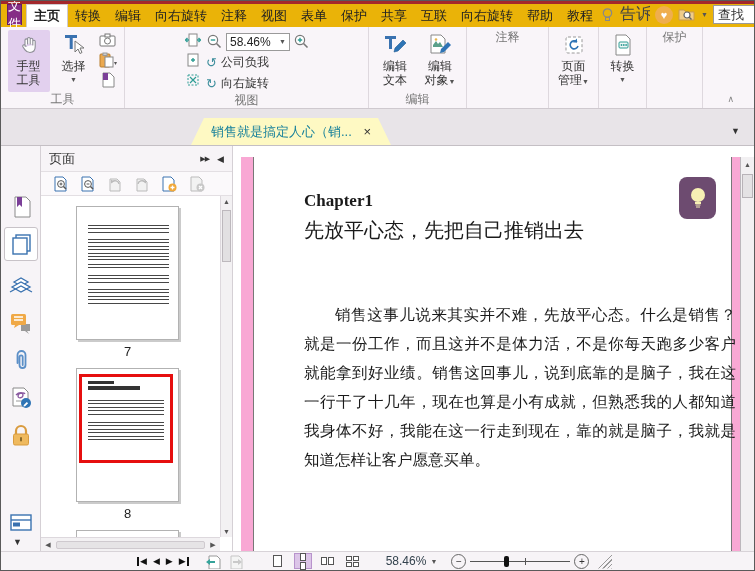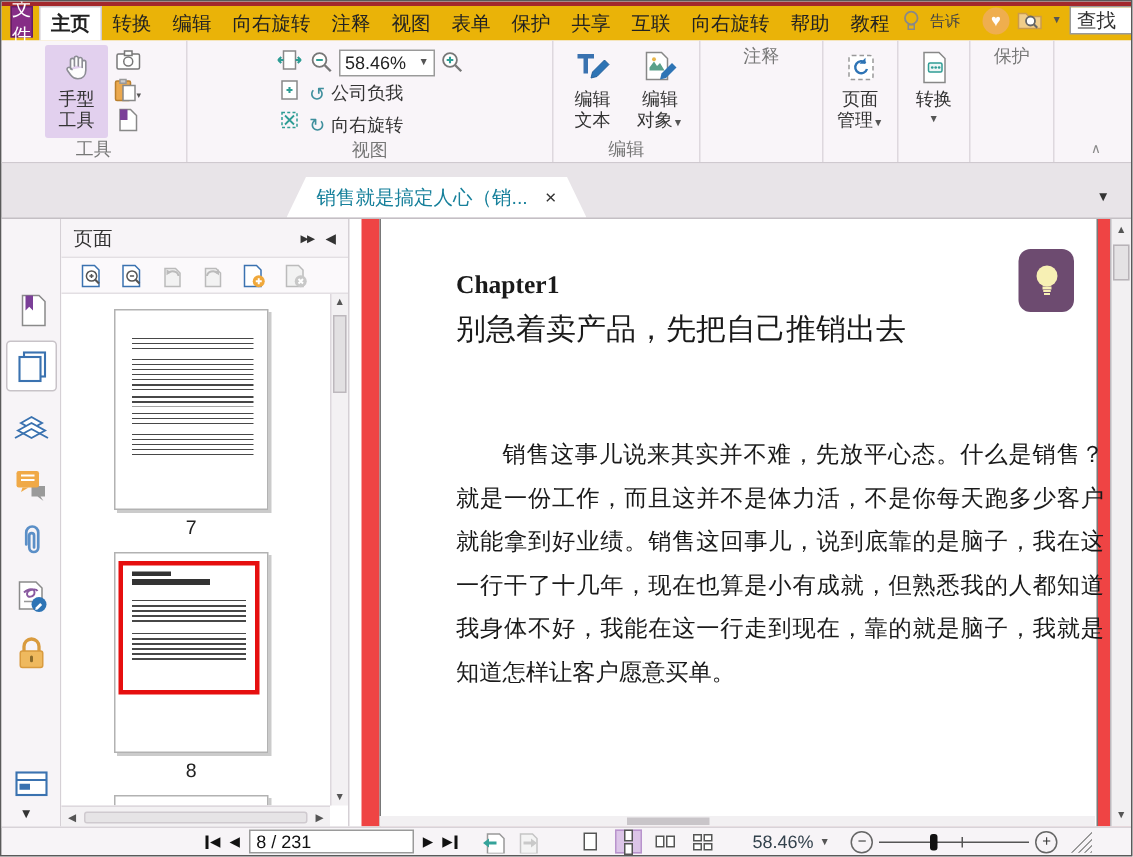--- a/index.html
+++ b/index.html
@@ -6,21 +6,21 @@
 body{font-family:"Liberation Sans",sans-serif;background:#777}
 .app{position:relative;width:755px;height:571px;background:#f7f4f7;overflow:hidden;border:1px solid #5a5a5a}
 .accent{position:absolute;top:0;left:0;right:0;height:3px;background:#a3282c}
 
 .menubar{position:absolute;top:3px;left:0;right:0;height:23px;background:#eab308;display:flex;align-items:flex-start}
 .file-btn{width:58px;height:21px;margin:0 4px 0 6px;background:#862d86;border:1px solid #641d66;color:#fff;font-size:13px;display:flex;align-items:center;justify-content:center;cursor:pointer}
 .menu-items{display:flex;height:100%;align-items:stretch}
 .menu-item{padding:0 7px;font-size:13px;color:#222;display:flex;align-items:center;white-space:nowrap}
 .menu-item.active{background:#fff;border:1px solid #cfcacf;border-bottom:none;font-weight:bold}
 .menu-right{margin-left:auto;display:flex;align-items:center;gap:5px;padding-right:3px}
-.tell{width:30px;overflow:hidden;font-size:10px;color:#444;white-space:nowrap}
+.tell{width:30px;overflow:hidden;font-size:16px;color:#444;white-space:nowrap}
 .heart{width:18px;height:18px;border-radius:50%;background:#efae4e;color:#fff;font-size:11px;display:flex;align-items:center;justify-content:center}
 .dd{font-size:7px;color:#555}
 .find-box{display:flex;align-items:center;border:1px solid #9a9a9a;background:#fff;height:19px}
 .find-box input{border:none;outline:none;width:90px;height:17px;font-size:13px;padding:0 4px;font-family:"Liberation Sans",sans-serif}
 .find-box input::placeholder{color:#333;opacity:1}
 
 .ribbon{position:absolute;top:26px;left:0;right:0;height:82px;background:#f9f5f9;border-bottom:1px solid #cfc9cf;display:flex}
 .rgroup{display:flex;flex-direction:column;border-right:1px solid #ded8de;padding:3px 2px 0}
 .rg-body{flex:1;display:flex;align-items:flex-start;justify-content:center;gap:3px}
 .rg-label{height:16px;text-align:center;font-size:12px;color:#777;line-height:15px}
@@ -35,21 +35,21 @@
 .combo .cv{flex:1;color:#222}
 .rowbtn{display:flex;align-items:center;gap:4px;height:19px;font-size:12px;color:#333;cursor:pointer}
 .glyph-rot{font-size:13px;color:#3f8f9d;line-height:1}
 .hl-chip{width:15px;height:15px;background:#f2bd72;color:#5a4a2a;font-size:11px;font-weight:bold;display:flex;align-items:center;justify-content:center}
 .ribbon-spacer{flex:1;position:relative}
 .collapse-btn{position:absolute;right:20px;bottom:4px;font-size:9px;color:#888;cursor:pointer}
 
 .tabbar{position:absolute;top:108px;left:0;right:0;height:37px;background:#e8e4e8;border-bottom:1px solid #c4bfc4}
 .dtab{position:absolute;bottom:0;height:27px;display:flex;align-items:center;font-size:13px;padding:0 20px;clip-path:polygon(13px 0,calc(100% - 13px) 0,100% 100%,0 100%)}
 .dtab.start{left:22px;width:165px;background:#f3f0f3;color:#333;justify-content:center}
-.dtab.activetab{left:190px;width:200px;background:#ffffff;color:#17809b;justify-content:flex-end}
+.dtab.activetab{left:190px;width:200px;background:#fef9c3;color:#17809b;justify-content:flex-end}
 .tab-close{margin-left:auto;color:#333;font-size:13px;cursor:pointer}
 .tabbar-dd{position:absolute;right:14px;bottom:9px;font-size:9px;color:#333;cursor:pointer}
 
 .main{position:absolute;top:145px;bottom:19px;left:0;right:0;background:#fff}
 .iconstrip{position:absolute;left:0;top:0;width:40px;height:100%;background:#f7f4f7;border-right:1px solid #d5d0d5}
 .strip-item{position:absolute;left:3px;width:34px;height:34px;display:flex;align-items:center;justify-content:center;cursor:pointer}
 .strip-item.sel{background:#fff;border:1px solid #c8c3c8;border-radius:3px}
 .strip-caret{position:absolute;left:12px;font-size:9px;color:#333}
 .sidepanel{position:absolute;left:40px;top:0;width:192px;height:100%;background:#fff;border-right:1px solid #d5d0d5}
 .panel-header{height:25px;display:flex;align-items:center;padding:0 8px;font-size:13px;color:#333;background:#f7f4f7}
@@ -69,21 +69,21 @@
 .t8-text{margin:0 6px}
 .t8-text .stripe{margin-bottom:5px}
 .pvscroll{position:absolute;right:0;top:50px;bottom:14px;width:12px;background:#f3f1f3;border-left:1px solid #ddd8dd}
 .pvs-up,.pvs-dn{position:absolute;left:0;width:11px;text-align:center;font-size:7px;color:#555}
 .pvs-up{top:2px}.pvs-dn{bottom:2px}
 .pvs-thumb{position:absolute;left:1px;top:14px;width:9px;height:52px;background:#e2e0e2;border:1px solid #bdb8bd}
 .phscroll{position:absolute;left:0;right:12px;bottom:0;height:14px;background:#f3f1f3;border-top:1px solid #ddd8dd;display:flex;align-items:center}
 .phs-l,.phs-r{width:14px;text-align:center;font-size:7px;color:#555}
 .phs-track{flex:1;height:8px;margin:0 1px;background:#e6e4e6;border:1px solid #cfcacf;border-radius:2px}
 
-.docarea{position:absolute;left:240px;top:0;right:0;height:100%;background:#ef4444}
+.docarea{position:absolute;left:240px;top:11px;right:0;height:100%;background:#f9a8d4}
 .page{position:absolute;left:12px;top:0;width:479px;bottom:0;background:#fff;border-left:1px solid #787878;border-right:1px solid #787878}
 .pagecontent{padding:34px 0 0 50px;color:#1a1a1a}
 .chapter{font-family:"Liberation Serif",serif;font-weight:bold;font-size:17px}
 .dtitle{font-family:"Liberation Serif",serif;font-size:20px;margin-top:6px}
 .paras{width:432px;margin-top:56px;font-family:"Liberation Serif",serif;font-size:15.5px;line-height:29px;text-align:justify}
 .paras p{text-indent:2em}
 .paras p + p{margin-top:7px}
 .bulb-widget{position:absolute;right:38px;top:20px;width:37px;height:42px;background:#6d4b70;border-radius:8px;display:flex;align-items:center;justify-content:center;cursor:pointer}
 .dvscroll{position:absolute;right:0;top:0;width:14px;height:100%;background:#f2f0f2;border-left:1px solid #bcb7bc}
 .dvs-up,.dvs-dn{position:absolute;left:0;width:13px;text-align:center;font-size:7px;color:#555}
@@ -167,20 +167,31 @@
     <div class="rgroup" style="width:124px">
       <div class="rg-body">
         <div class="bigbtn hand-active">
           <div class="bicon">
             <svg width="24" height="24" viewBox="0 0 24 24">
                 <path d="M8 13V7.2a1.3 1.3 0 012.6 0V11m0-.4V5.8a1.3 1.3 0 012.6 0V11m0-.2V6.6a1.3 1.3 0 012.6 0v5m0 .4V8.4a1.2 1.2 0 012.4 0v5.4c0 3.6-2.1 5.7-5.3 5.7-2.4 0-3.7-.9-4.9-2.6l-2-2.9c-.7-1-.1-2.2 1-2.2.6 0 1.1.3 1.5.9l.5.7" fill="#fdfdfd" stroke="#8d8d95" stroke-width="1.1" stroke-linecap="round" stroke-linejoin="round"></path>
               </svg>
           </div>
           <span>手型</span>
           <span>工具</span>
+        </div>
+        <div class="bigbtn">
+          <div class="bicon">
+            <svg width="26" height="26" viewBox="0 0 26 26">
+                <rect x="4" y="3" width="12" height="3" fill="#3a72b0"></rect>
+                <rect x="8.7" y="3" width="3" height="14" fill="#3a72b0"></rect>
+                <path d="M14 9v11l3-3 2 4.5 2-1-2-4.5h4z" fill="#fff" stroke="#777" stroke-width="1"></path>
+              </svg>
+          </div>
+          <span>选择</span>
+          <span class="dd">▼</span>
         </div>
         <div class="smallcol">
           <div class="sicon">
             <svg width="17" height="14" viewBox="0 0 17 14">
                 <rect x="1" y="3" width="15" height="10" rx="1" fill="#fff" stroke="#777"></rect>
                 <rect x="6" y="1" width="5" height="3" fill="#fff" stroke="#777"></rect>
                 <circle cx="8.5" cy="8" r="3" fill="none" stroke="#777"></circle>
               </svg>
           </div>
           <div class="sicon">
@@ -497,21 +508,21 @@
         <span class="phs-l">◀</span>
         <div class="phs-track"></div>
         <span class="phs-r">▶</span>
       </div>
     </div>
 
     <div class="docarea">
       <div class="page">
         <div class="pagecontent">
           <div class="chapter">Chapter1</div>
-          <div class="dtitle">别急着卖产品，先把自己推销出去</div>
+          <div class="dtitle">先放平心态，先把自己推销出去</div>
           <div class="paras">
             <p>销售这事儿说来其实并不难，先放平心态。什么是销售？就是一份工作，而且这并不是体力活，不是你每天跑多少客户就能拿到好业绩。销售这回事儿，说到底靠的是脑子，我在这一行干了十几年，现在也算是小有成就，但熟悉我的人都知道我身体不好，我能在这一行走到现在，靠的就是脑子，我就是知道怎样让客户愿意买单。</p>
           </div>
         </div>
       </div>
       <div class="bulb-widget">
         <svg width="20" height="26" viewBox="0 0 20 26">
             <circle cx="10" cy="10" r="7" fill="#f7f0b4"></circle>
             <path d="M7 17h6v2H7z" fill="#f7f0b4"></path>
             <path d="M7.5 20h5M8 22h4" stroke="#f7f0b4" stroke-width="1.2"></path>
@@ -530,24 +541,20 @@
 
   <div class="statusbar">
     <div class="sb-nav">
       <div class="navbtn">
           <span class="navbar-line"></span>
           <span>◀</span>
         </div>
       <div class="navbtn">
           <span>◀</span>
         </div>
-      <div class="page-combo">
-        <input type="text" value="8 / 231" style="">
-        <span class="dd" style="padding-right:3px">▼</span>
-      </div>
       <div class="navbtn">
           <span>▶</span>
         </div>
       <div class="navbtn">
           <span>▶</span>
           <span class="navbar-line"></span>
         </div>
       <span style="width:4px"></span>
       <span>
         <svg width="16" height="15" viewBox="0 0 16 15">

